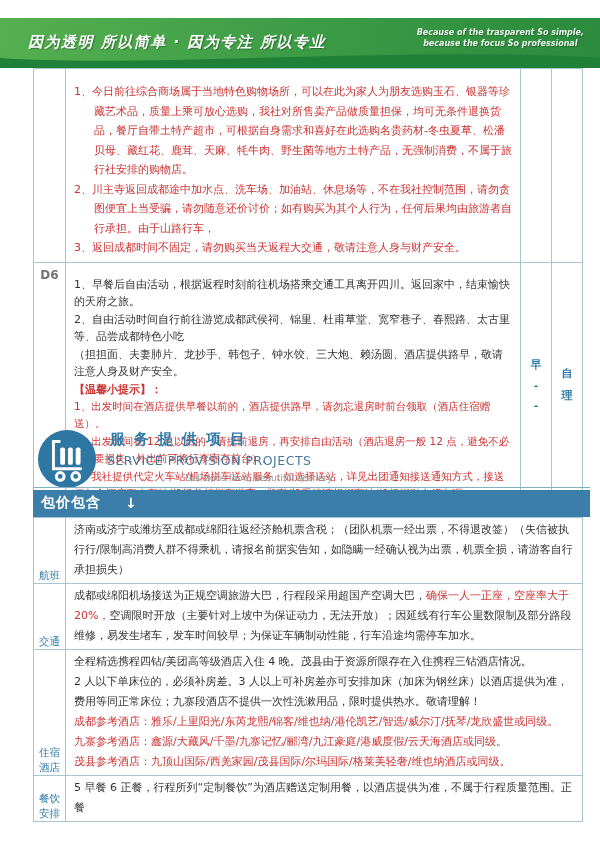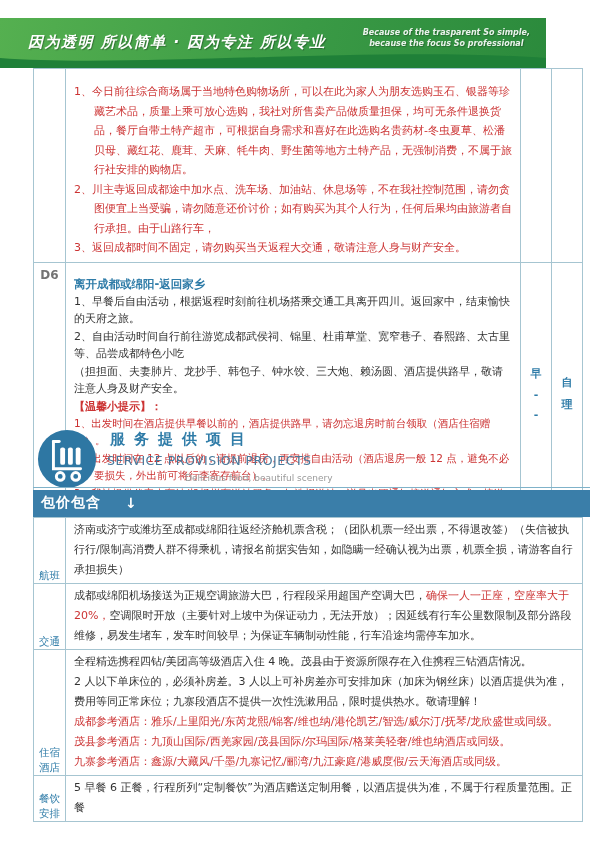--- a/index.html
+++ b/index.html
@@ -6,21 +6,21 @@
   html,body { margin:0; padding:0; }
   body {
     width:600px; height:848px; position:relative; overflow:hidden;
     background:#ffffff;
     font-family:"DejaVu Sans", sans-serif;
     color:#333;
   }
 
   
   .banner {
-    position:absolute; top:18px; left:0; width:546px; height:50px;
+    position:absolute; top:18px; left:0; width:600px; height:50px;
     background:linear-gradient(105deg,#55b050 0%,#3a9a45 55%,#2b8a3c 100%);
   }
   .banner-wave { position:absolute; left:0; bottom:0; width:100%; height:50px; }
   .banner-cn {
     position:absolute; left:28px; top:15px; color:#fff;
     font-size:15px; font-weight:bold; font-style:italic; letter-spacing:1.5px;
     text-shadow:1px 1px 1px rgba(0,0,0,0.3); white-space:nowrap;
   }
   .banner-en {
     position:absolute; right:16px; top:9px; text-align:center;
@@ -100,21 +100,20 @@
       <p class="note hang">2、川主寺返回成都途中加水点、洗车场、加油站、休息场等，不在我社控制范围，请勿贪图便宜上当受骗，请勿随意还价讨价；如有购买为其个人行为，任何后果均由旅游者自行承担。由于山路行车，</p>
       <p class="note hang">3、返回成都时间不固定，请勿购买当天返程大交通，敬请注意人身与财产安全。</p>
     </div>
     <div class="cell-meal"></div>
     <div class="cell-lodge"></div>
   </div>
 
   <div class="trow">
     <div class="cell-day">D6</div>
     <div class="cell-main">
-      <p class="d6-title">离开成都或绵阳-返回家乡</p>
       <p class="p">1、早餐后自由活动，根据返程时刻前往机场搭乘交通工具离开四川。返回家中，结束愉快的天府之旅。</p>
       <p class="p">2、自由活动时间自行前往游览成都武侯祠、锦里、杜甫草堂、宽窄巷子、春熙路、太古里等、品尝成都特色小吃</p>
       <p class="p">（担担面、夫妻肺片、龙抄手、韩包子、钟水饺、三大炮、赖汤圆、酒店提供路早，敬请注意人身及财产安全。</p>
       <p class="tips-title">【温馨小提示】：</p>
       <p class="tip">1、出发时间在酒店提供早餐以前的，酒店提供路早，请勿忘退房时前台领取（酒店住宿赠送）。</p>
       <p class="tip hang">2、出发时间在 12 点以后的，请提前退房，再安排自由活动（酒店退房一般 12 点，避免不必要损失，外出前可将行李寄存前台）。</p>
       <p class="tip">3、我社提供代定火车站/机场拼车送站服务；如选择送站，详见出团通知接送通知方式，接送仅包含酒店至火车站/机场单趟拼车送客，登车/机手续请根据车站/机场指引自行办理。</p>
     </div>
     <div class="cell-meal">
       <span>早</span>
@@ -178,22 +177,22 @@
 
   <div class="trow">
     <div class="cell-label">
       <span>住宿</span>
       <span>酒店</span>
     </div>
     <div class="cell-main">
       <p class="p">全程精选携程四钻/美团高等级酒店入住 4 晚。茂县由于资源所限存在入住携程三钻酒店情况。</p>
       <p class="p">2 人以下单床位的，必须补房差。3 人以上可补房差亦可安排加床（加床为钢丝床）以酒店提供为准，费用等同正常床位；九寨段酒店不提供一次性洗漱用品，限时提供热水。敬请理解！</p>
       <p class="p red">成都参考酒店：雅乐/上里阳光/东芮龙熙/锦客/维也纳/港伦凯艺/智选/威尔汀/抚琴/龙欣盛世或同级。</p>
+      <p class="p red">九寨参考酒店：鑫源/大藏风/千墨/九寨记忆/郦湾/九江豪庭/港威度假/云天海酒店或同级。</p>
       <p class="p red">茂县参考酒店：九顶山国际/西羌家园/茂县国际/尔玛国际/格莱美轻奢/维也纳酒店或同级。</p>
-      <p class="p red">九寨参考酒店：鑫源/大藏风/千墨/九寨记忆/郦湾/九江豪庭/港威度假/云天海酒店或同级。</p>
     </div>
   </div>
 
   <div class="trow">
     <div class="cell-label">
       <span>餐饮</span>
       <span>安排</span>
     </div>
     <div class="cell-main">
       <p class="p">5 早餐 6 正餐，行程所列“定制餐饮”为酒店赠送定制用餐，以酒店提供为准，不属于行程质量范围。正餐</p>

